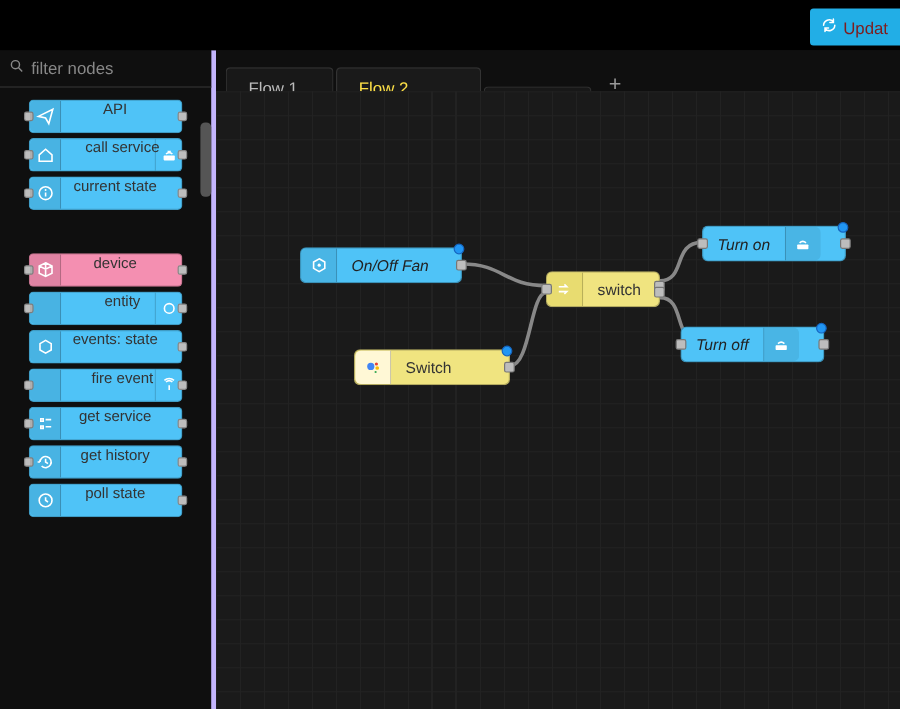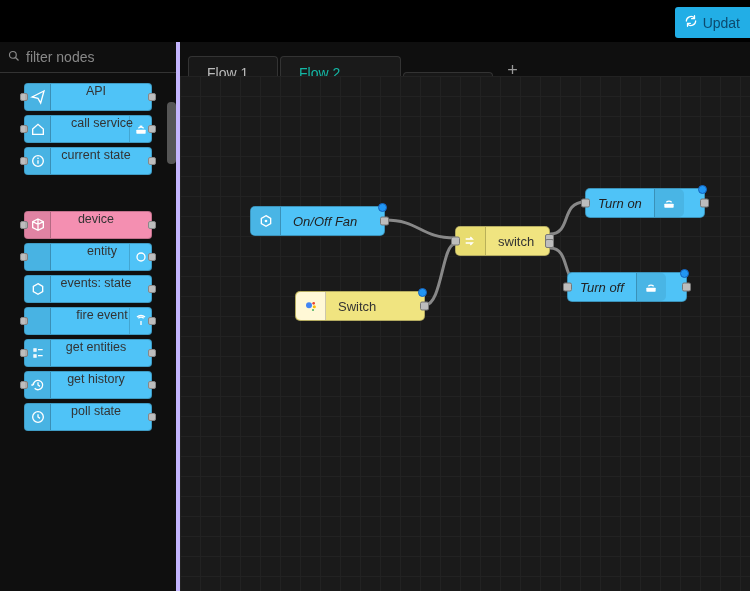--- a/index.html
+++ b/index.html
@@ -3,21 +3,21 @@
 <meta charset="utf-8">
 <style>
   * { box-sizing: border-box; margin: 0; padding: 0; font-family: Arial, Helvetica, sans-serif; }
   body { width: 750px; height: 591px; overflow: hidden; background: #000; position: relative; }
 
   
   .header { height: 42px; background: #000; display: flex; align-items: center; padding: 0 12px; position: relative; }
   .logo { display: flex; align-items: center; gap: 10px; }
   .logo-icon { width: 40px; height: 18px; position: relative; }
   .logo-text { color: #fff; font-size: 18px; font-weight: 500; }
-  .update-btn { position:absolute; right:0; top:7px; background:#22aee6; color:#0c4a6e; border:none; padding:7px 10px 7px 9px; font-size:14px; border-top-left-radius:3px; border-bottom-left-radius:3px; display:flex; align-items:center; gap:5px; cursor:pointer;}
+  .update-btn { position:absolute; right:0; top:7px; background:#22aee6; color:#7f1d1d; border:none; padding:7px 10px 7px 9px; font-size:14px; border-top-left-radius:3px; border-bottom-left-radius:3px; display:flex; align-items:center; gap:5px; cursor:pointer;}
   .update-btn svg { width:14px; height:14px; }
 
   
   .main { display: flex; height: calc(100% - 42px); }
 
   
   .sidebar { width: 180px; background: #0f0f0f; border-right: 4px solid #c4b5fd; display:flex; flex-direction:column; position:relative; }
   .filter-wrap { padding: 6px 8px; border-bottom: 1px solid #333; display:flex; align-items:center; gap:6px; background:#0f0f0f; }
   .filter-wrap svg { width:12px; height:12px; fill:#888; flex:none; }
   .filter-input { background:transparent; border:none; color:#ccc; font-size:14px; outline:none; width:100%; }
@@ -36,21 +36,21 @@
   .palette-node .pn-label { flex:1; text-align:center; position:relative; left:-6px;}
   .palette-node.has-right .pn-label { left:0; }
   .pn-port-left, .pn-port-right { position:absolute; width:8px; height:8px; background:#bdbdbd; border:1px solid #888; border-radius:2px; top:50%; transform:translateY(-50%); }
   .pn-port-left { left:-5px; }
   .pn-port-right { right:-5px; }
 
   
   .workspace { flex:1; background:#1a1a1a; position:relative; overflow:hidden; }
   .tabs { height:48px; background:#0f0f0f; display:flex; align-items:flex-end; padding-left:8px; border-bottom:1px solid #333; }
   .tab { padding:8px 60px 8px 18px; font-size:14px; color:#bbb; background:#181818; border:1px solid #333; border-bottom:none; margin-right:2px; border-top-left-radius:4px; border-top-right-radius:4px; position:relative; cursor:pointer;}
-  .tab.active { background:#1a1a1a; color:#14b8a6; }
+  .tab.active { background:#1a1a1a; color:#fde047; }
   .tab.inactive { min-width:90px; padding:8px 18px;}
   .tab-add { padding:8px 12px; color:#999; cursor:pointer; font-size:18px;}
 
   .canvas { position:absolute; left:0; right:0; top:34px; bottom:0;
     background-image:
       linear-gradient(#222 1px, transparent 1px),
       linear-gradient(90deg, #222 1px, transparent 1px);
     background-size: 20px 20px;
     background-color:#1a1a1a;
   }
@@ -192,21 +192,21 @@
         <span class="pn-port-right"></span>
       </div>
 
       <div class="palette-node blue">
         <span class="pn-port-left"></span>
         <span class="pn-icon-box dark">
           <svg class="ic" viewBox="0 0 24 24">
               <path d="M6 6h3v3H6zM6 15h3v3H6zM12 7h7M12 16h7" class="white-stroke" stroke-width="1.8"></path>
             </svg>
         </span>
-        <span class="pn-label">get entities</span>
+        <span class="pn-label">get service</span>
         <span class="pn-port-right"></span>
       </div>
 
       <div class="palette-node blue">
         <span class="pn-port-left"></span>
         <span class="pn-icon-box dark">
           <svg class="ic" viewBox="0 0 24 24">
               <path d="M5 12a7 7 0 1 1 2 5M5 12H2m3 0V9" class="white-stroke" stroke-width="1.8"></path>
               <path d="M12 8v4l3 2" class="white-stroke" stroke-width="1.8"></path>
             </svg>

